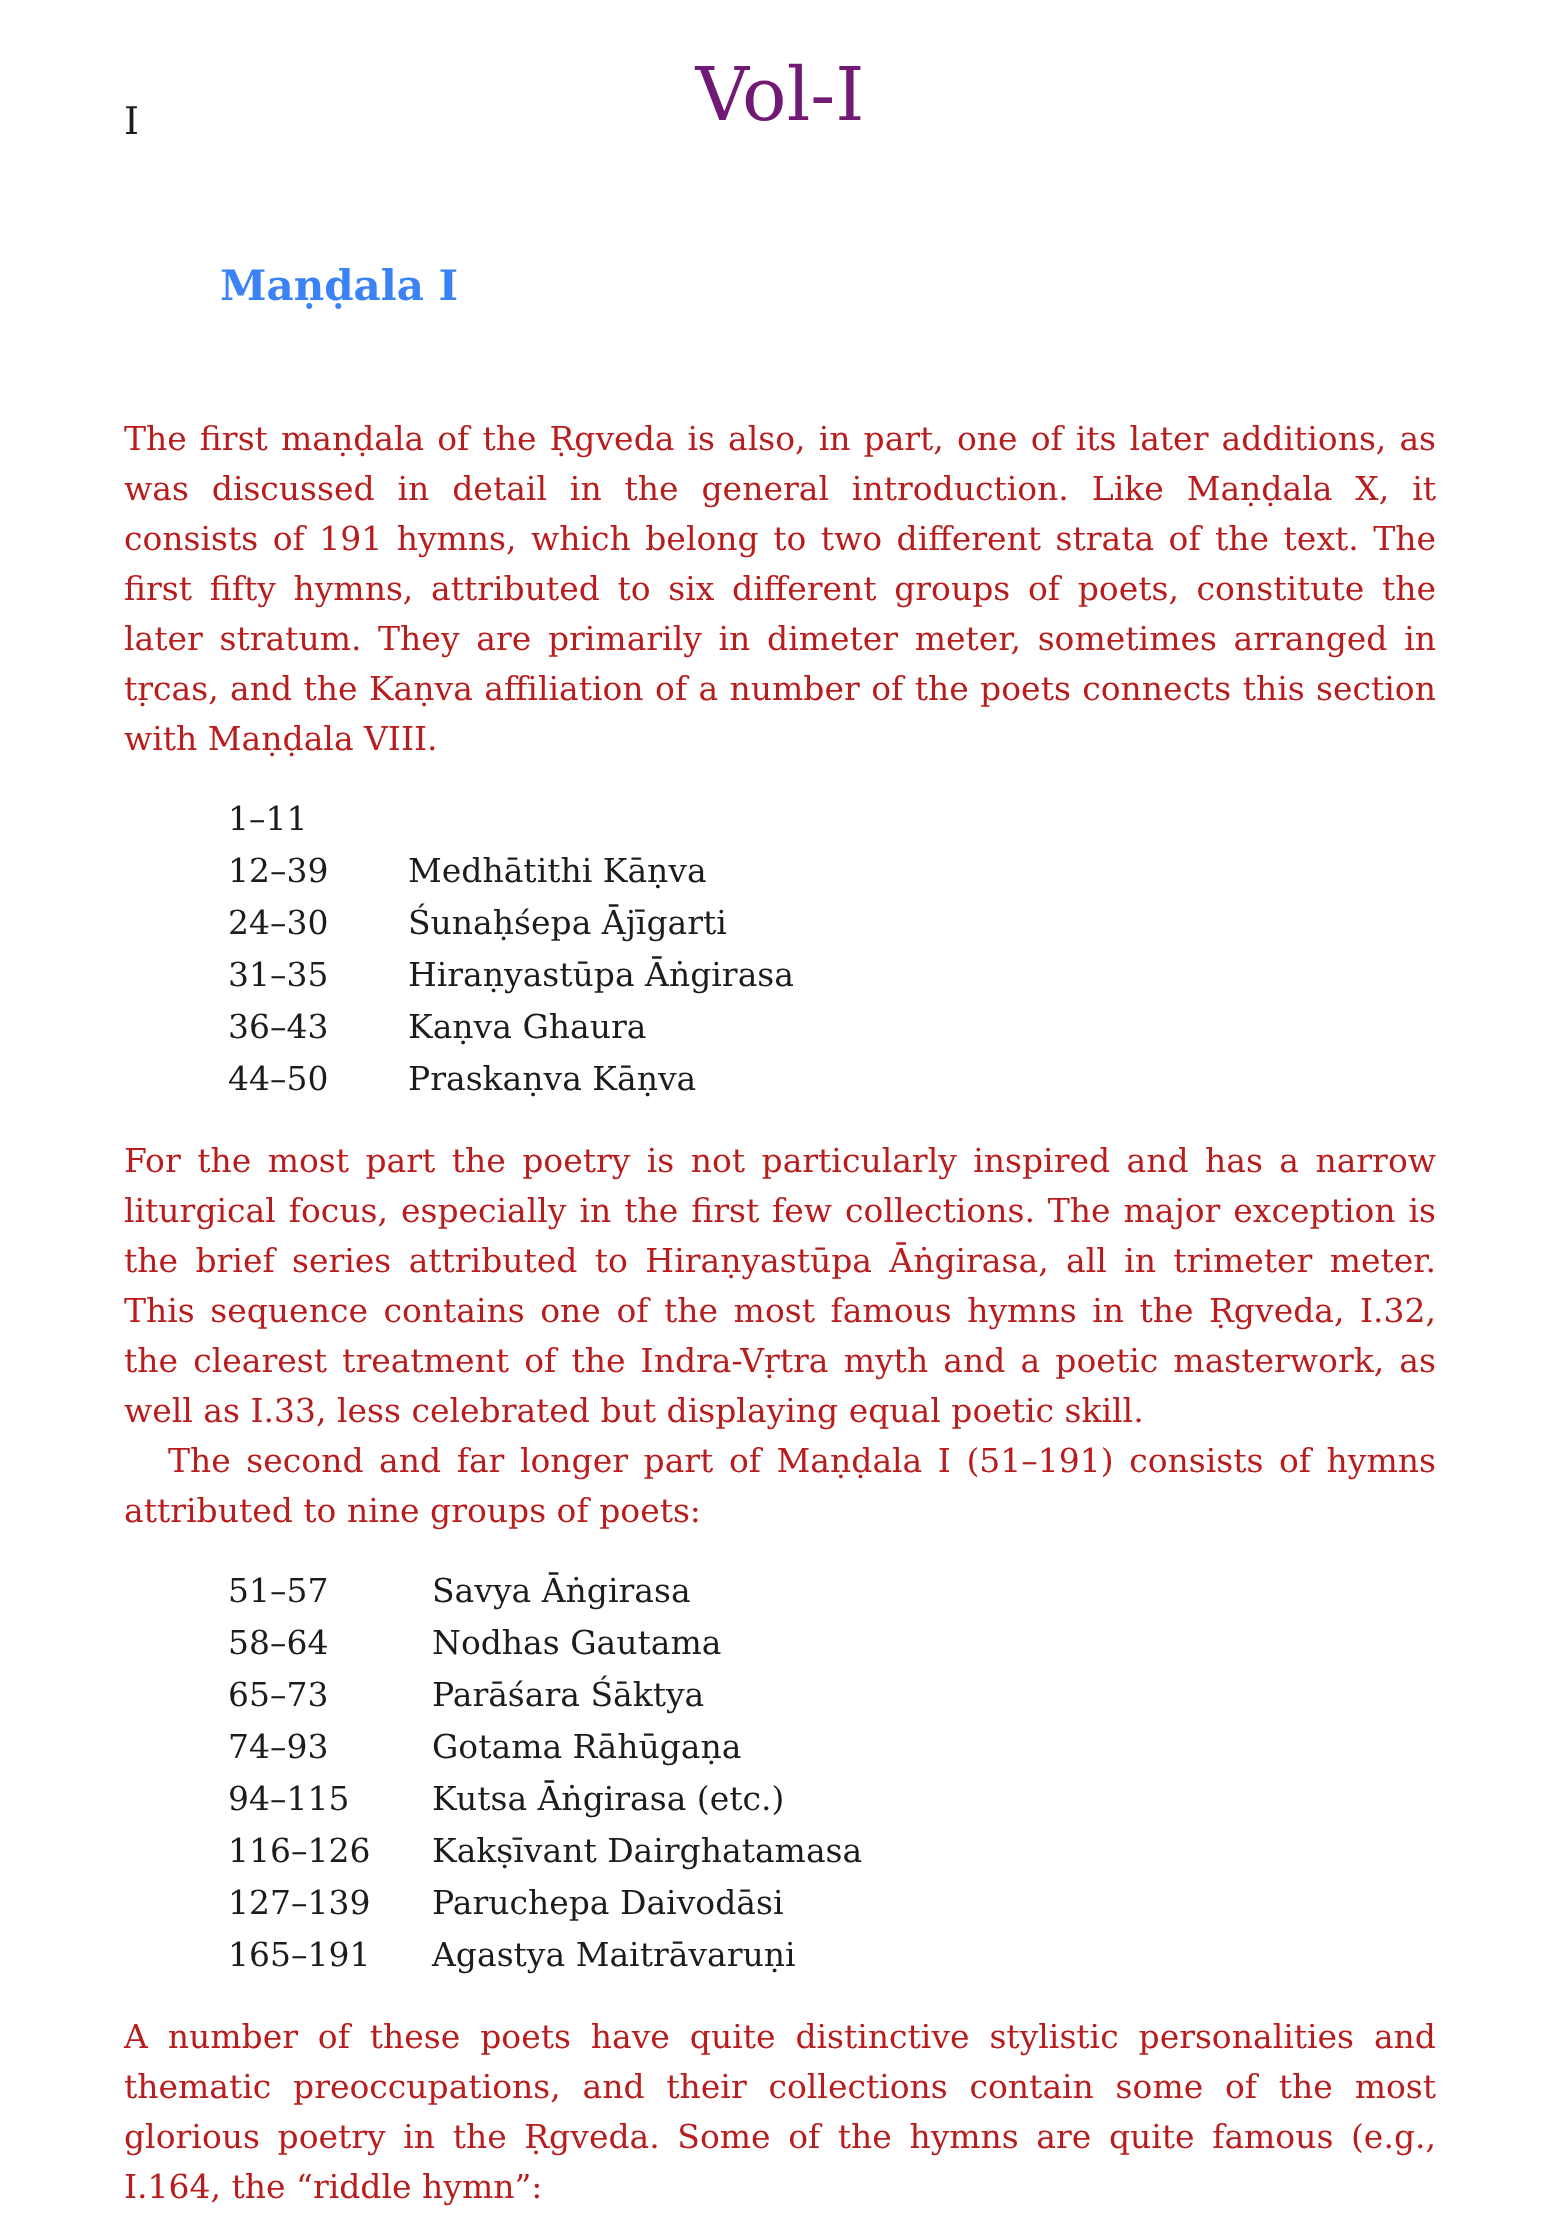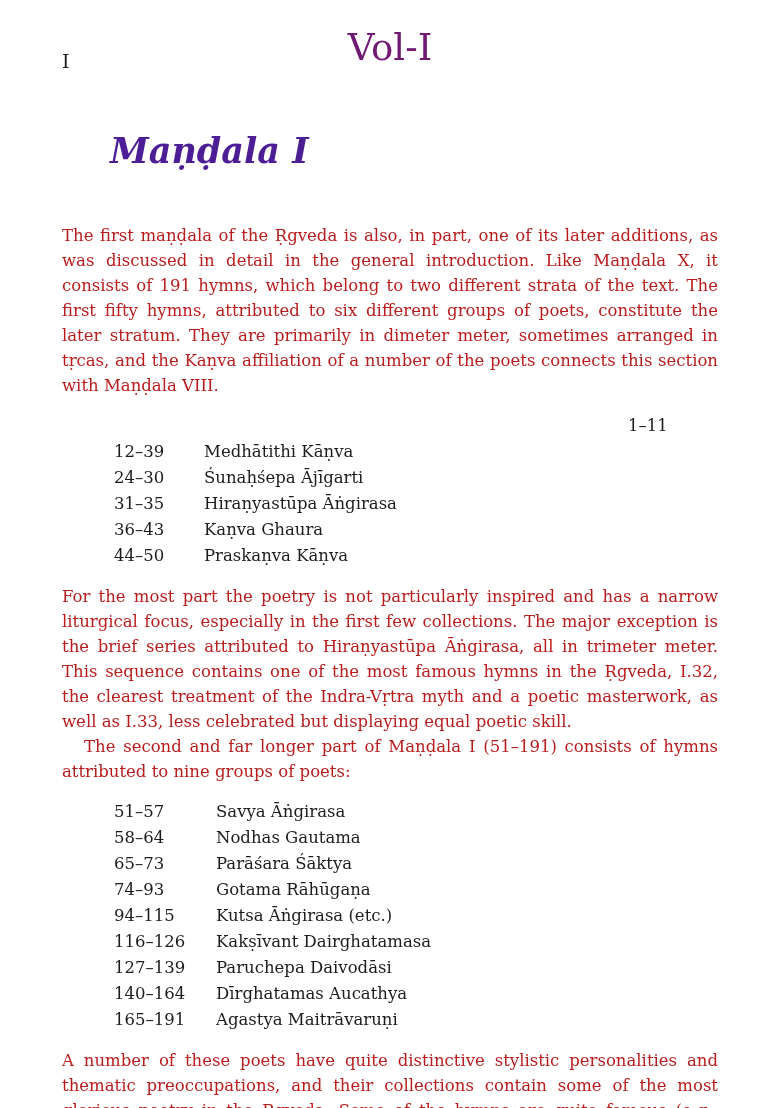--- a/index.html
+++ b/index.html
@@ -29,44 +29,42 @@
     color: #1c1c1c;
   }
   .volume-title {
     text-align: center;
     font-size: 37px;
     line-height: 44px;
     font-weight: normal;
   }
   .section-heading {
     margin: 40px 0 0 48px;
-    font-size: 35px;
+    font-size: 21px;
     font-weight: bold;
-    color: #4c1d95;
-    font-style: italic;
+    color: #3b82f6;
   }
   .body-text {
     font-size: 16.5px;
     line-height: 25px;
     text-align: justify;
     margin: 0;
     color: #b91c1c;
   }
   .para-1 { margin-top: 52px; }
   .para-2 { margin-top: 0; }
   .para-3 { text-indent: 22px; margin-top: 0; }
   .para-4 { margin-top: 4px; }
   .poet-list {
     margin: 15px 0 15px 52px;
   }
   .poet-row {
     display: flex;
     font-size: 16.5px;
     line-height: 26px;
-    justify-content: flex-end;
   }
   .poet-range {
     flex: 0 0 90px;
   }
   .poet-list-second .poet-range {
     flex: 0 0 102px;
   }
   .poet-name {
     flex: 1 1 auto;
   }
@@ -138,24 +136,20 @@
     </div>
     <div class="poet-row">
       <span class="poet-range">116–126</span>
       <span class="poet-name">Kakṣīvant Dairghatamasa</span>
     </div>
     <div class="poet-row">
       <span class="poet-range">127–139</span>
       <span class="poet-name">Paruchepa Daivodāsi</span>
     </div>
     <div class="poet-row">
-      <span class="poet-range">140–164</span>
-      <span class="poet-name">Dīrghatamas Aucathya</span>
-    </div>
-    <div class="poet-row">
       <span class="poet-range">165–191</span>
       <span class="poet-name">Agastya Maitrāvaruṇi</span>
     </div>
   </div>
 
   <p class="body-text para-4">A number of these poets have quite distinctive stylistic personalities and thematic preoccupations, and their collections contain some of the most glorious poetry in the Ṛgveda. Some of the hymns are quite famous (e.g., I.164, the “riddle hymn”:</p>
 
 </div>
 
 </body></html>

